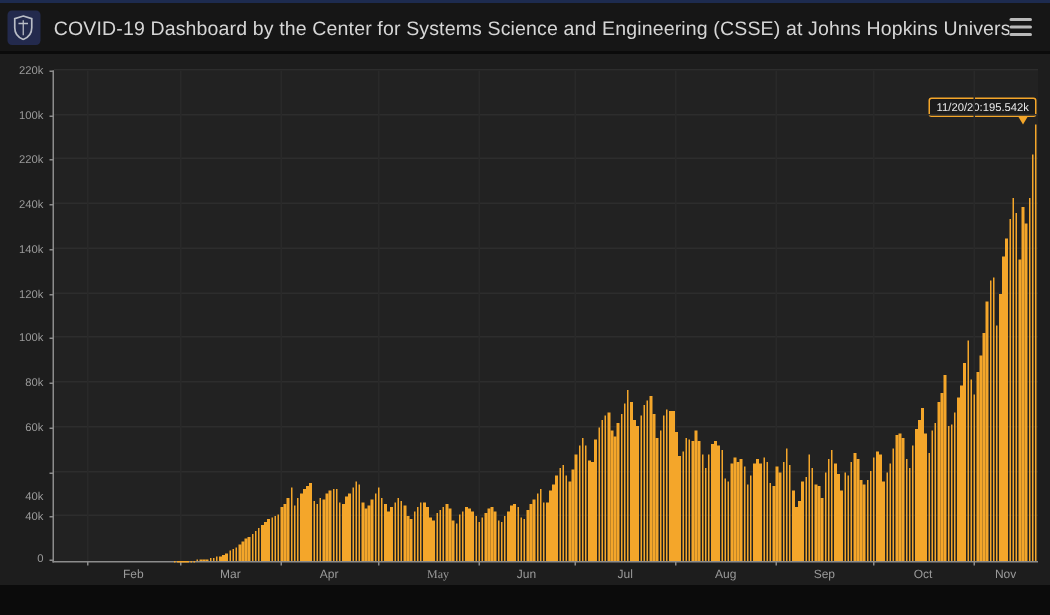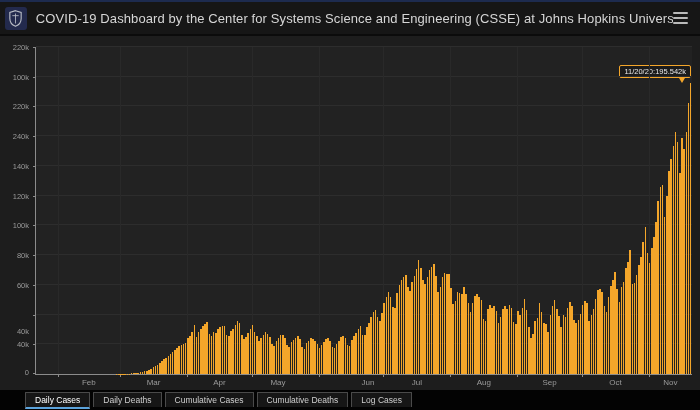--- a/index.html
+++ b/index.html
@@ -128,22 +128,22 @@
         <div class="x-tick" style="left: 414.316px;"></div>
         <div class="gridline-v" style="left: 481.211px;"></div>
         <div class="x-tick" style="left: 481.211px;"></div>
         <div class="gridline-v" style="left: 545.947px;"></div>
         <div class="x-tick" style="left: 545.947px;"></div>
         <div class="gridline-v" style="left: 612.842px;"></div>
         <div class="x-tick" style="left: 612.842px;"></div>
         <div class="x-label" style="left: 52.8684px;">Feb</div>
         <div class="x-label" style="left: 117.605px;">Mar</div>
         <div class="x-label" style="left: 183.421px;">Apr</div>
-        <div class="x-label" style="left: 242px;">May</div>
-        <div class="x-label" style="left: 332px;">Jun</div>
+        <div class="x-label" style="left: 256px; font-family: Liberation Serif, serif;">May</div>
+        <div class="x-label" style="left: 315px;">Jun</div>
         <div class="x-label" style="left: 380.868px;">Jul</div>
         <div class="x-label" style="left: 447.763px;">Aug</div>
         <div class="x-label" style="left: 513.579px;">Sep</div>
         <div class="x-label" style="left: 579.395px;">Oct</div>
         <div class="x-label" style="left: 634.421px;">Nov</div>
         <div class="bar" style="left: 0px; width: 1.55368px; height: 0.0014863px;"></div>
         <div class="bar" style="left: 2.15789px; width: 1.55368px; height: 0px;"></div>
         <div class="bar" style="left: 4.31579px; width: 1.55368px; height: 0.0014863px;"></div>
         <div class="bar" style="left: 6.47368px; width: 1.55368px; height: 0px;"></div>
         <div class="bar" style="left: 8.63158px; width: 1.55368px; height: 0.0029727px;"></div>
@@ -442,21 +442,14 @@
         <div class="bar" style="left: 640.895px; width: 1.55368px; height: 231.873px;"></div>
         <div class="bar" style="left: 643.053px; width: 1.55368px; height: 201.402px;"></div>
         <div class="bar" style="left: 645.211px; width: 1.55368px; height: 235.589px;"></div>
         <div class="bar" style="left: 647.368px; width: 1.55368px; height: 225.184px;"></div>
         <div class="bar" style="left: 649.526px; width: 1.55368px; height: 241.534px;"></div>
         <div class="bar" style="left: 651.684px; width: 1.55368px; height: 270.518px;"></div>
         <div class="bar" style="left: 653.842px; width: 1.55368px; height: 290.647px;"></div>
       </div>
   </div>
 
-  <div class="tabbar">
-    <div class="tab active">Daily Cases</div>
-    <div class="tab">Daily Deaths</div>
-    <div class="tab">Cumulative Cases</div>
-    <div class="tab">Cumulative Deaths</div>
-    <div class="tab">Log Cases</div>
-  </div>
 
 </div>
 
 </body></html>

